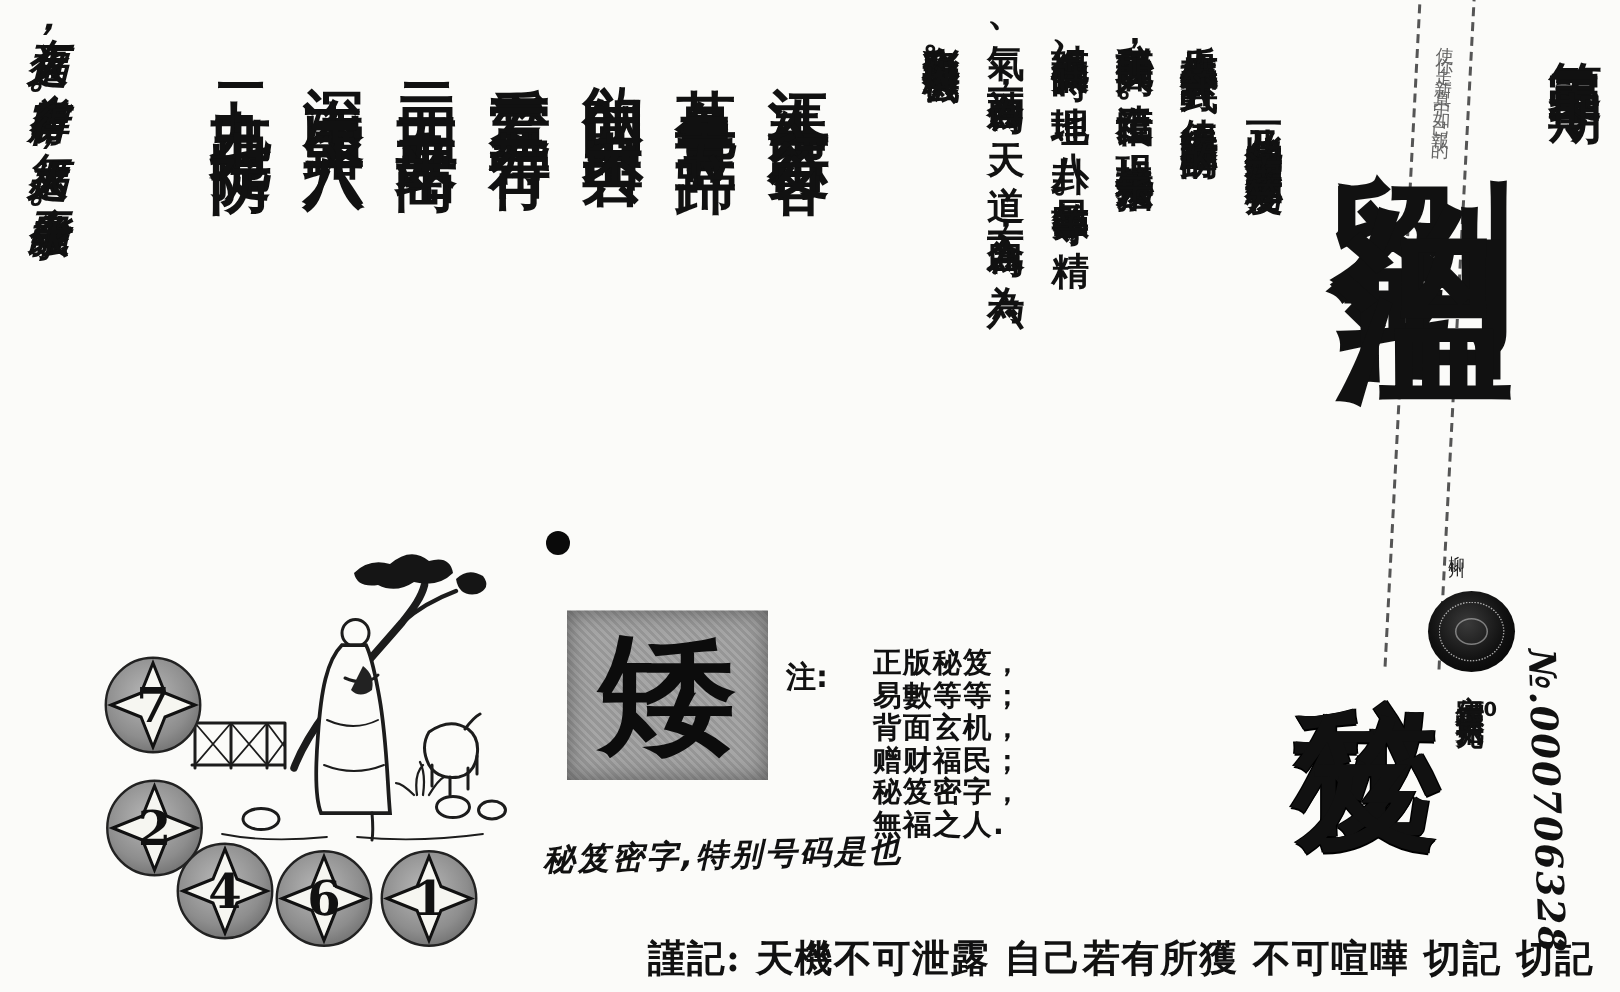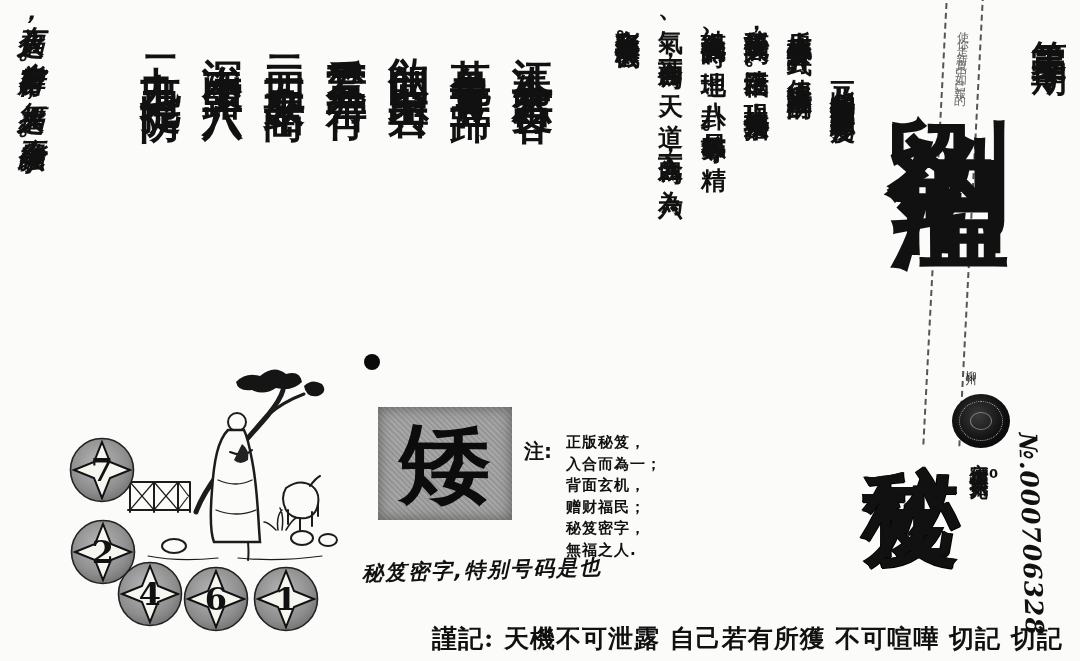--- a/index.html
+++ b/index.html
@@ -69,21 +69,21 @@
                   repeating-linear-gradient(45deg, #969696 0 2px, #a6a6a6 2px 4px),
                   #9c9c9c;
                 display:flex; align-items:center; justify-content:center;
                 box-shadow:inset 0 0 14px rgba(60,60,60,.7); }
   .secret-char { font-size:86px; font-weight:900; color:#0c0c0c; font-family:"DejaVu Serif", serif;
                  line-height:1; transform:scaleX(1.08); }
 
   
   .note-block { top:432px; left:524px; display:flex; gap:14px; }
   .note-label { font-size:20px; font-weight:bold; padding-top:6px; }
-  .note-items { font-size:15px; font-weight:bold; line-height:21.5px; letter-spacing:1px; }
+  .note-items { font-size:19px; font-weight:bold; line-height:21.5px; letter-spacing:1px;margin-left:16px; }
 
   
   .handwritten { top:556px; left:362px; font-size:21px; font-weight:bold; font-style:italic;
                  transform:rotate(-1.5deg); letter-spacing:2px; }
 
   
   .footer-line { top:622px; left:432px; font-size:25px; font-weight:bold; letter-spacing:1px;
                  font-family:"DejaVu Serif", serif;text-align:right; }
 
   
@@ -225,21 +225,21 @@
 </div>
 
 <div class="abs secret-box">
   <span class="secret-char">矮</span>
 </div>
 
 <div class="abs note-block">
   <div class="note-label">注:</div>
   <div class="note-items">
     <div>正版秘笈，</div>
-    <div>入合而為一；</div>
+    <div>易數等等；</div>
     <div>背面玄机，</div>
     <div>赠财福民；</div>
     <div>秘笈密字，</div>
     <div>無福之人.</div>
   </div>
 </div>
 
 <div class="abs handwritten">秘笈密字,特别号码是也</div>
 
 <div class="abs footer-line">謹記:  天機不可泄露  自己若有所獲  不可喧嘩  切記  切記</div>

